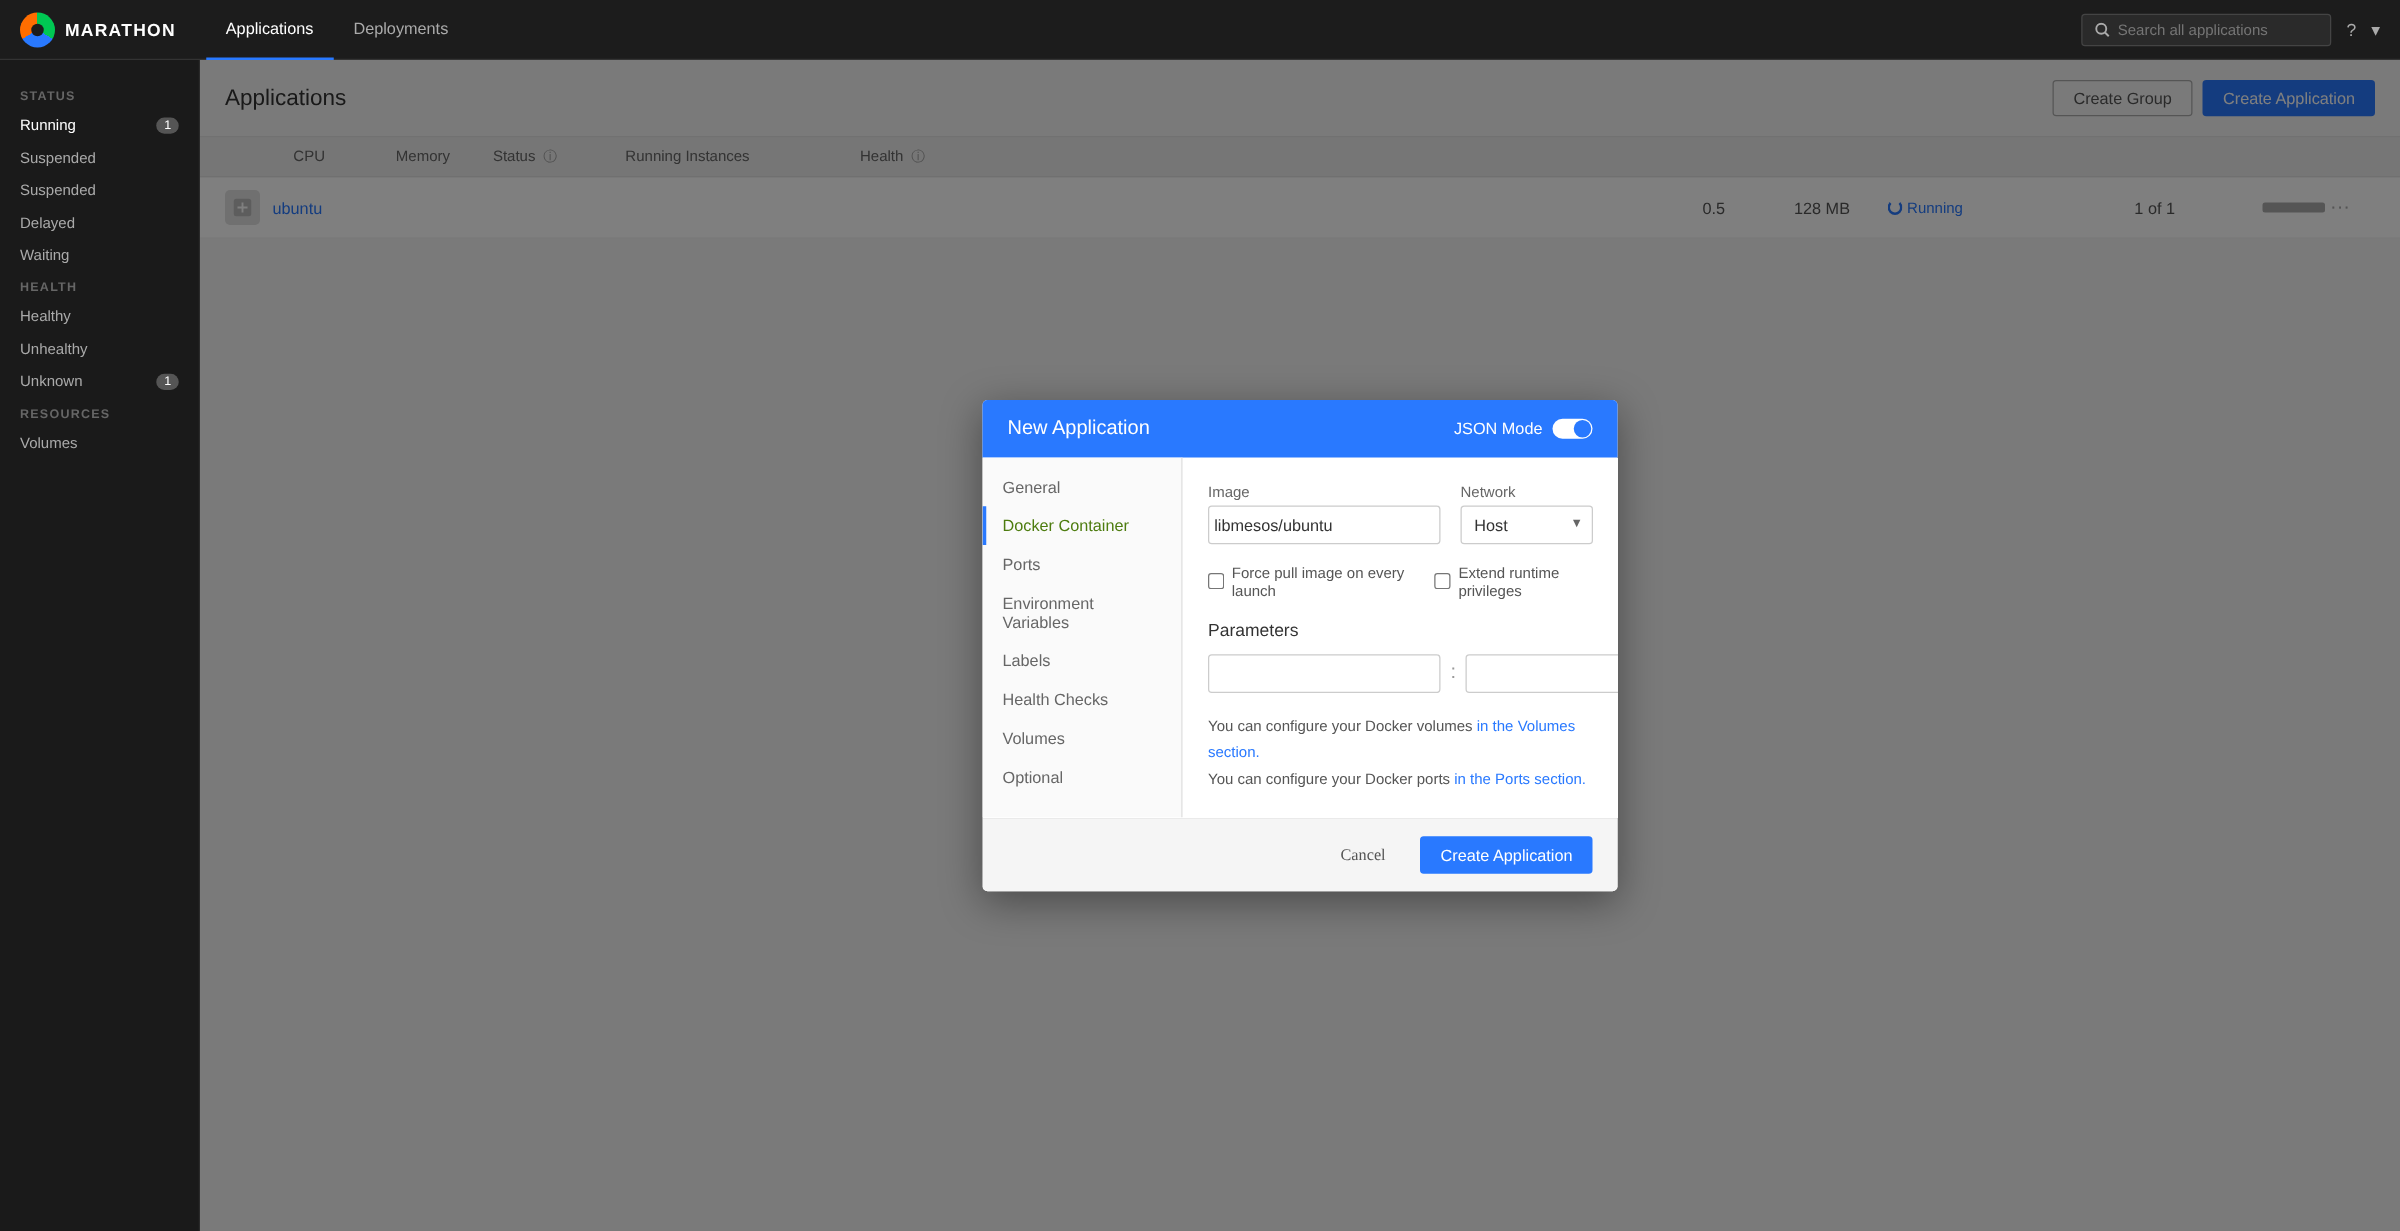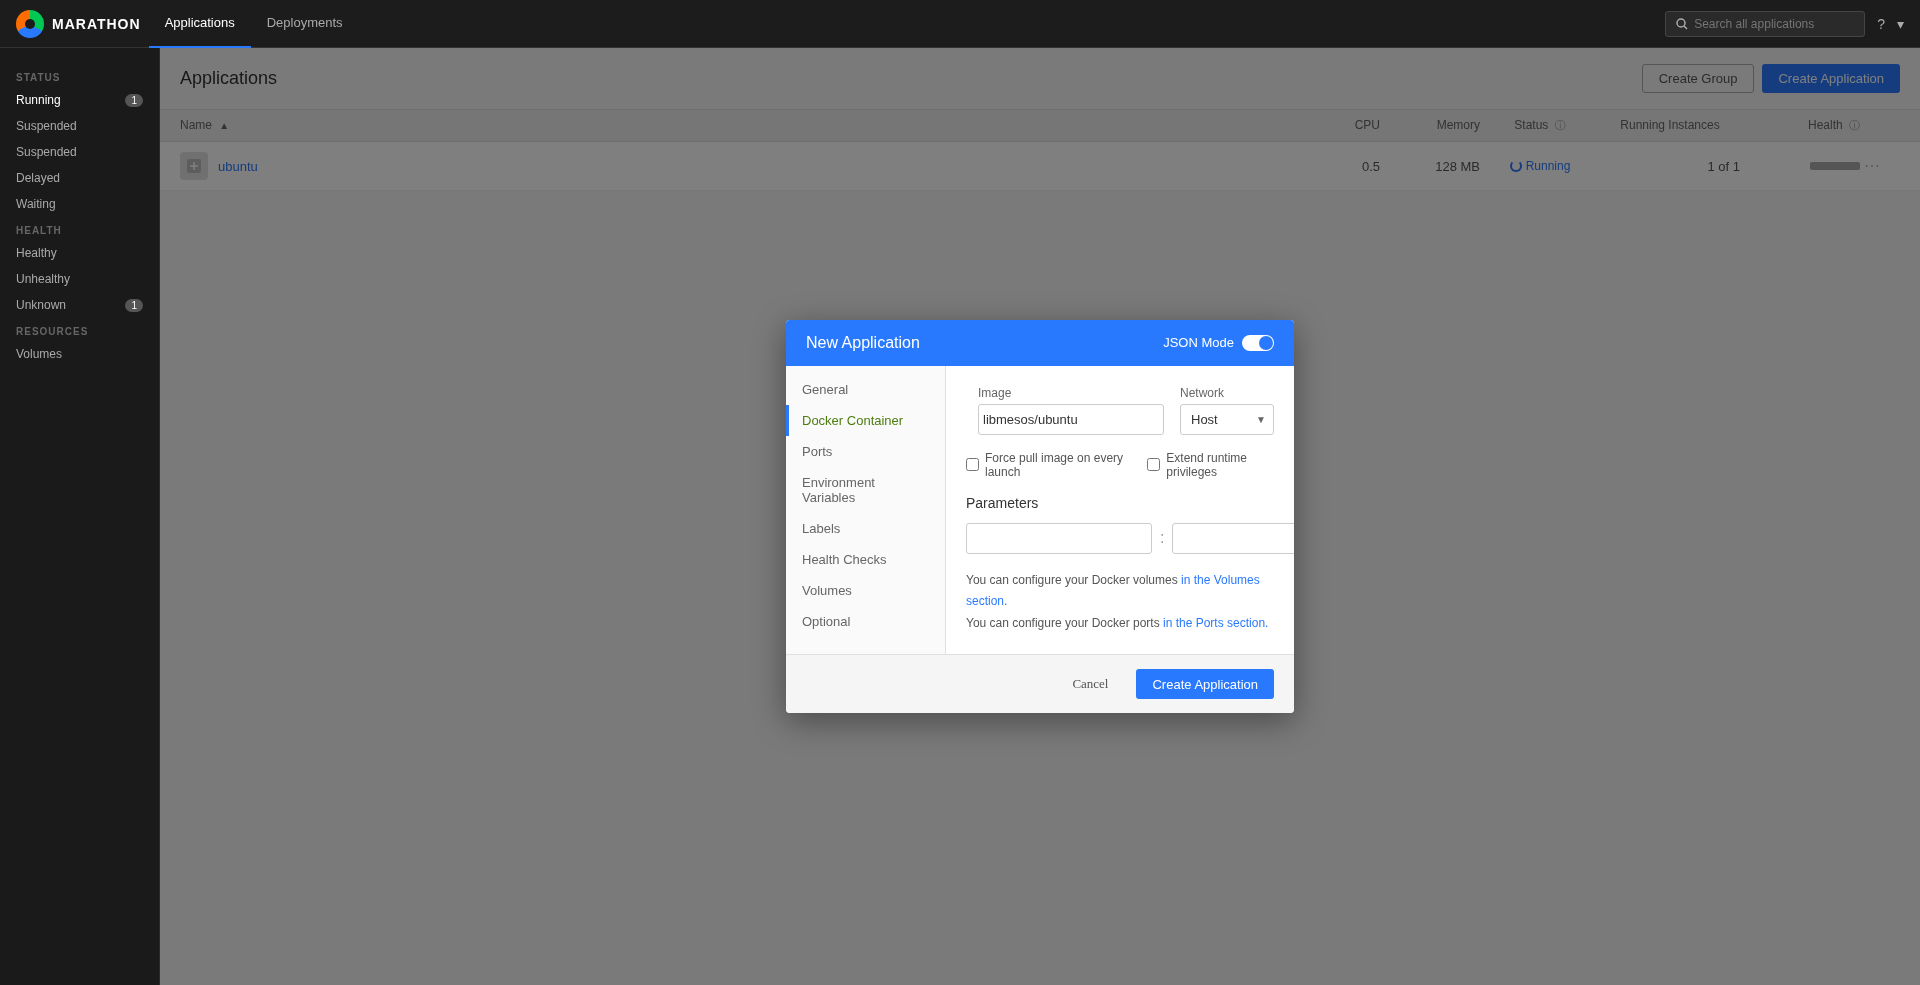--- a/index.html
+++ b/index.html
@@ -13,21 +13,21 @@
       align-items: center;
       padding: 0 16px;
       border-bottom: 1px solid #333;
       position: relative;
       z-index: 10;
     }
     .logo-area {
       display: flex;
       align-items: center;
       gap: 8px;
-      margin-right: 8px;
+      margin-right: 24px;
     }
     .logo-circle {
       width: 28px;
       height: 28px;
       border-radius: 50%;
       background: conic-gradient(#00c853 0deg 120deg, #2979ff 120deg 240deg, #ff6d00 240deg 360deg);
       display: flex;
       align-items: center;
       justify-content: center;
     }
@@ -332,21 +332,20 @@
     .modal-content {
       flex: 1;
       padding: 20px;
       overflow-y: auto;
       background: #fff;
     }
     .form-row {
       display: flex;
       gap: 16px;
       margin-bottom: 16px;
-      margin-left: 12px;
     }
     .form-group {
       flex: 1;
       display: flex;
       flex-direction: column;
       gap: 4px;
     }
     .form-label {
       font-size: 12px;
       color: #666;
@@ -530,24 +529,20 @@
   <div class="main">
     <div class="main-header">
       <h1 class="main-title">Applications</h1>
       <div class="header-btns">
         <button class="btn-outline">Create Group</button>
         <button class="btn-primary">Create Application</button>
       </div>
     </div>
 
     <div class="table-header">
-      <div class="col-name">
-        <span>Name</span>
-        <span class="sort-icon">▲</span>
-      </div>
       <div class="col-cpu">CPU</div>
       <div class="col-memory">Memory</div>
       <div class="col-status">
         <span>Status</span>
         <span class="info-icon">ⓘ</span>
       </div>
       <div class="col-running">Running Instances</div>
       <div class="col-health">
         <span>Health</span>
         <span class="info-icon">ⓘ</span>

